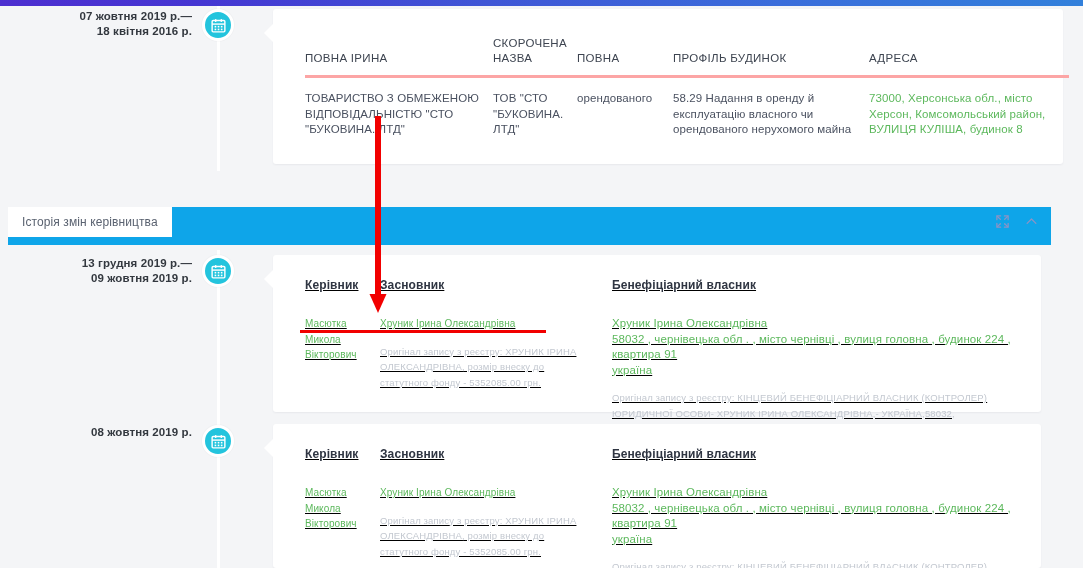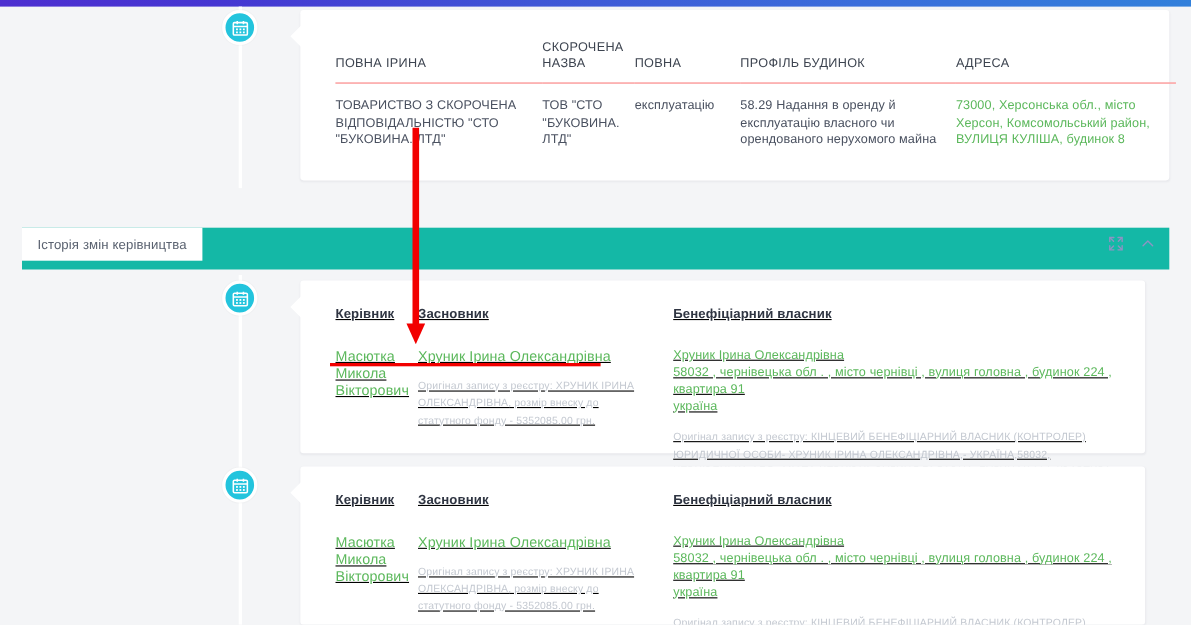--- a/index.html
+++ b/index.html
@@ -84,46 +84,46 @@
     line-height: 15px;
   }
   .ctable td {
     vertical-align: top;
     font-size: 11.5px;
     color: #4a5160;
     line-height: 15.5px;
     padding: 13px 10px 0 0;
     letter-spacing: 0.1px;
   }
-  .ctable .hdr-row th { border-bottom: 1px solid #fca5a5; }
+  .ctable .hdr-row th { border-bottom: 3px solid #fca5a5; }
   td.green, .green { color: #5cb85c; }
 
   
   .mgmt { display: flex; text-decoration: underline; }
   .col-head {
     font-size: 12px; font-weight: bold; color: #2f3542;
     letter-spacing: 0.1px; margin-bottom: 24px;
   }
   .col-name {
-    font-size: 13px; color: #5cb85c; line-height: 15.5px; letter-spacing: 0.1px;
+    font-size: 10px; color: #5cb85c; line-height: 15.5px; letter-spacing: 0.1px;
   }
   .col-orig {
     font-size: 9.5px; color: #c3c8d0; line-height: 15.5px;
     letter-spacing: 0.15px; margin-top: 12px;
   }
   .col-ben-line {
     font-size: 11.5px; color: #5cb85c; line-height: 15.5px; letter-spacing: 0.1px;
   }
 
   
   .sect-bar {
     position: absolute;
-    left: 20px; top: 207px;
+    left: 8px; top: 207px;
     width: 1043px; height: 38px;
-    background: #14b8a6;
+    background: #0ea5e9;
   }
   .sect-tab {
     position: absolute; left: 0; top: 0;
     height: 30px;
     background: #ffffff;
     padding: 0 14px;
     display: flex; align-items: center;
     font-size: 12px; color: #5a6270;
     letter-spacing: 0.1px;
   }
@@ -144,20 +144,22 @@
 <body>
 
 <div class="page">
 
   <div class="topbar"></div>
 
   <div class="rail" style="top:6px;height:165px;"></div>
   <div class="rail" style="top:250px;height:175px;"></div>
   <div class="rail" style="top:457px;height:111px;"></div>
 
+  <div class="date-label" style="top:9px;right:891px;width:170px;">07 жовтня 2019 р.—
+18 квітня 2016 р.</div>
 
   <div class="marker" style="left:202px;top:9px;">
     <span>
       <svg width="17" height="17" viewBox="0 0 24 24" fill="none" stroke="#ffffff" stroke-width="2">
         <rect x="3" y="5" width="18" height="16" rx="1.5"></rect>
         <line x1="3" y1="10" x2="21" y2="10"></line>
         <line x1="8" y1="3" x2="8" y2="7"></line>
         <line x1="16" y1="3" x2="16" y2="7"></line>
         <rect x="6.5" y="12.5" width="2.3" height="2.3" fill="#ffffff" stroke="none"></rect>
         <rect x="10.9" y="12.5" width="2.3" height="2.3" fill="#ffffff" stroke="none"></rect>
@@ -178,23 +180,23 @@
             <th style="width:188px;white-space:pre-line;">ПОВНА ІРИНА</th>
             <th style="width:84px;white-space:pre-line;">СКОРОЧЕНА
 НАЗВА</th>
             <th style="width:96px;">ПОВНА</th>
             <th style="width:196px;">ПРОФІЛЬ БУДИНОК</th>
             <th style="width:200px;">АДРЕСА</th>
           </tr>
         </thead>
         <tbody>
           <tr>
-            <td>ТОВАРИСТВО З СКОРОЧЕНА ВІДПОВІДАЛЬНІСТЮ "СТО "БУКОВИНА. ЛТД"</td>
+            <td>ТОВАРИСТВО З ОБМЕЖЕНОЮ ВІДПОВІДАЛЬНІСТЮ "СТО "БУКОВИНА. ЛТД"</td>
             <td>ТОВ "СТО "БУКОВИНА. ЛТД"</td>
-            <td>експлуатацію</td>
+            <td>орендованого</td>
             <td>58.29 Надання в оренду й експлуатацію власного чи орендованого нерухомого майна</td>
             <td class="green">73000, Херсонська обл., місто Херсон, Комсомольський район, ВУЛИЦЯ КУЛІША, будинок 8</td>
           </tr>
         </tbody>
       </table>
     </div>
   </div>
 
   <div class="sect-bar">
     <div class="sect-tab">
@@ -214,20 +216,22 @@
         </svg>
       </span>
       <span class="tool">
         <svg width="15" height="15" viewBox="0 0 24 24" fill="none" stroke="#8d93c4" stroke-width="2" stroke-linecap="round" stroke-linejoin="round">
           <polyline points="5,15 12,8 19,15"></polyline>
         </svg>
       </span>
     </div>
   </div>
 
+  <div class="date-label" style="top:256px;right:891px;width:170px;">13 грудня 2019 р.—
+09 жовтня 2019 р.</div>
 
   <div class="marker" style="left:202px;top:255px;">
     <span>
       <svg width="17" height="17" viewBox="0 0 24 24" fill="none" stroke="#ffffff" stroke-width="2">
         <rect x="3" y="5" width="18" height="16" rx="1.5"></rect>
         <line x1="3" y1="10" x2="21" y2="10"></line>
         <line x1="8" y1="3" x2="8" y2="7"></line>
         <line x1="16" y1="3" x2="16" y2="7"></line>
         <rect x="6.5" y="12.5" width="2.3" height="2.3" fill="#ffffff" stroke="none"></rect>
         <rect x="10.9" y="12.5" width="2.3" height="2.3" fill="#ffffff" stroke="none"></rect>
@@ -254,20 +258,21 @@
       <div style="width:430px;padding-left:29px;">
         <div class="col-head">Бенефіціарний власник</div>
         <div class="col-ben-line">Хруник Ірина Олександрівна</div>
         <div class="col-ben-line">58032 , чернівецька обл . , місто чернівці , вулиця головна , будинок 224 , квартира 91</div>
         <div class="col-ben-line">україна</div>
         <div class="col-orig">Оригінал запису з реєстру: КІНЦЕВИЙ БЕНЕФІЦІАРНИЙ ВЛАСНИК (КОНТРОЛЕР) ЮРИДИЧНОЇ ОСОБИ- ХРУНИК ІРИНА ОЛЕКСАНДРІВНА,- УКРАЇНА,58032, ЧЕРНІВЕЦЬКА ОБЛ., МІСТО ЧЕРНІВЦІ, ВУЛИЦЯ ГОЛОВНА, БУДИНОК 224, КВАРТИРА 91.</div>
       </div>
     </div>
   </div>
 
+  <div class="date-label" style="top:425px;right:891px;width:170px;">08 жовтня 2019 р.</div>
 
   <div class="marker" style="left:202px;top:425px;">
     <span>
       <svg width="17" height="17" viewBox="0 0 24 24" fill="none" stroke="#ffffff" stroke-width="2">
         <rect x="3" y="5" width="18" height="16" rx="1.5"></rect>
         <line x1="3" y1="10" x2="21" y2="10"></line>
         <line x1="8" y1="3" x2="8" y2="7"></line>
         <line x1="16" y1="3" x2="16" y2="7"></line>
         <rect x="6.5" y="12.5" width="2.3" height="2.3" fill="#ffffff" stroke="none"></rect>
         <rect x="10.9" y="12.5" width="2.3" height="2.3" fill="#ffffff" stroke="none"></rect>

